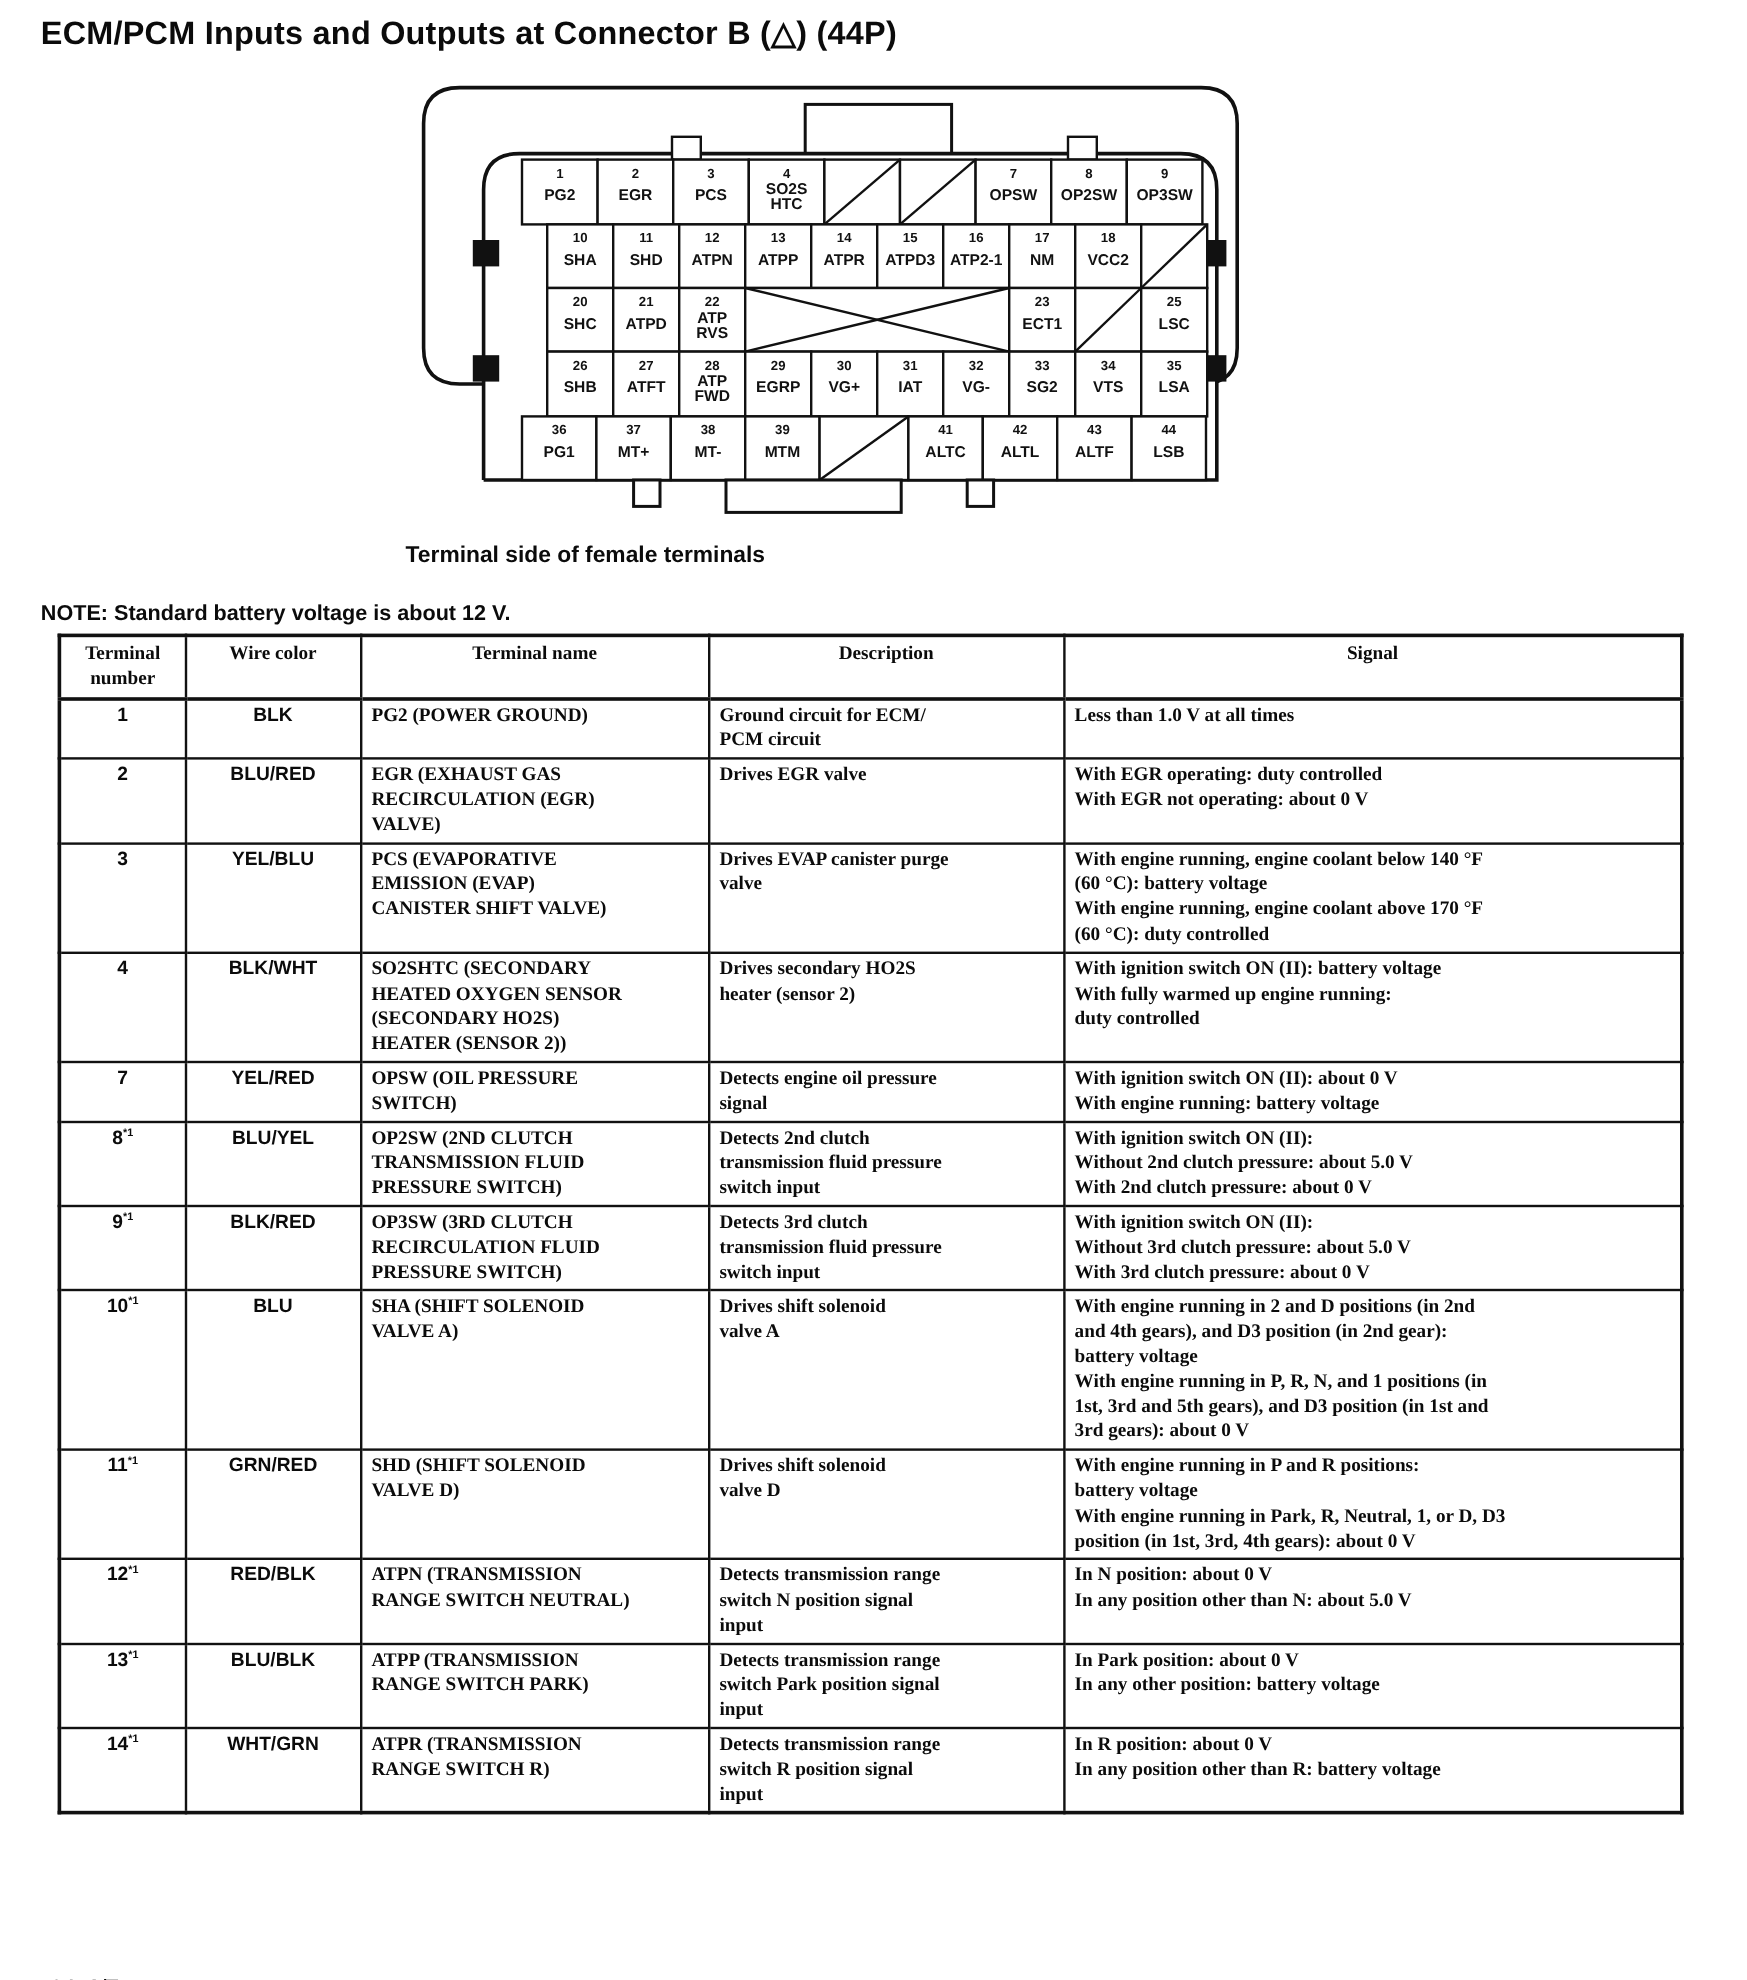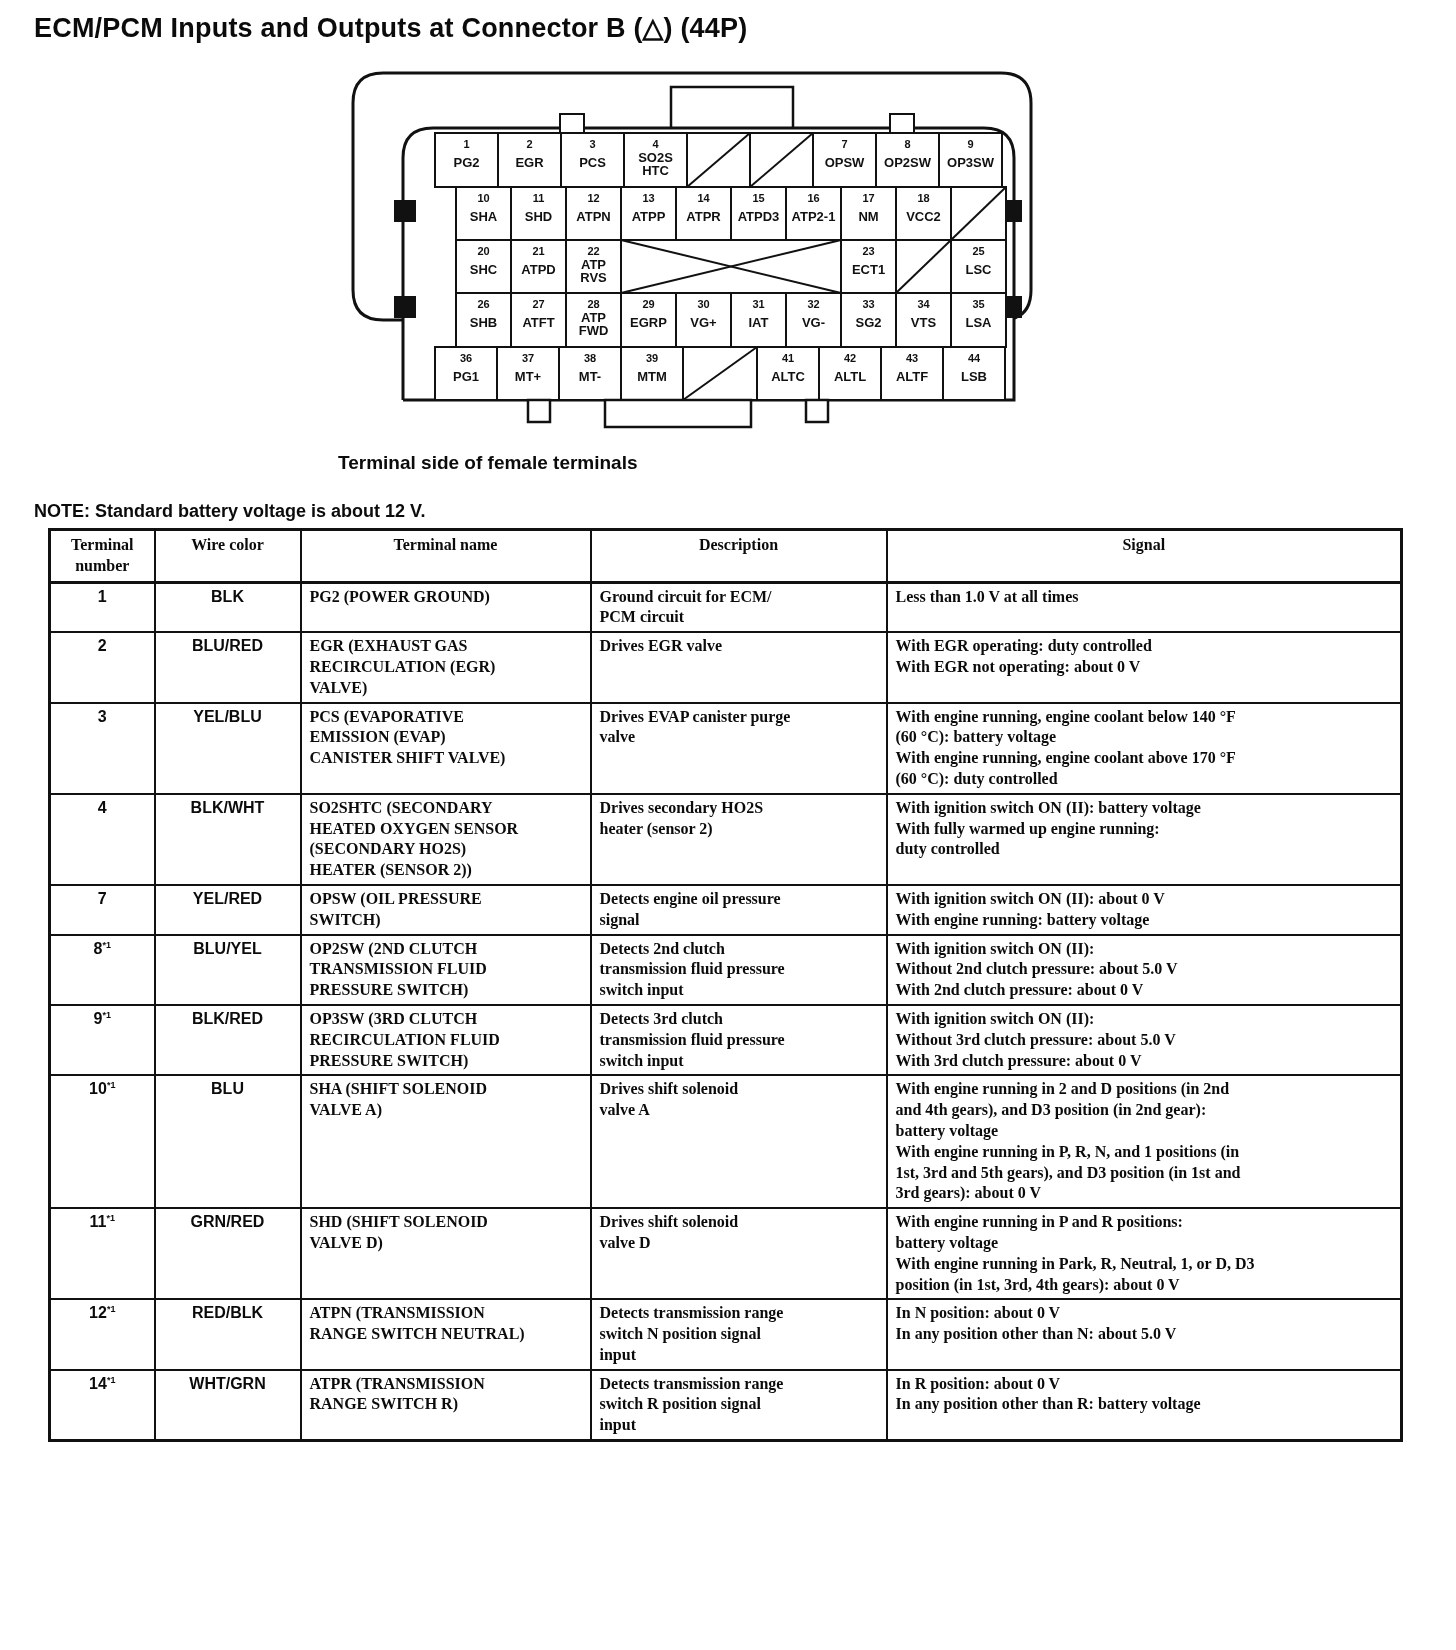--- a/index.html
+++ b/index.html
@@ -397,20 +397,31 @@
         <td class="c">RED/BLK</td>
         <td class="ml">ATPN (TRANSMISSION
 RANGE SWITCH NEUTRAL)</td>
         <td class="ml">Detects transmission range
 switch N position signal
 input</td>
         <td class="ml">In N position: about 0 V
 In any position other than N: about 5.0 V</td>
       </tr>
       <tr>
+        <td class="c"><span>13</span><sup class="fn">*1</sup></td>
+        <td class="c">BLU/BLK</td>
+        <td class="ml">ATPP (TRANSMISSION
+RANGE SWITCH PARK)</td>
+        <td class="ml">Detects transmission range
+switch Park position signal
+input</td>
+        <td class="ml">In Park position: about 0 V
+In any other position: battery voltage</td>
+      </tr>
+      <tr>
         <td class="c"><span>14</span><sup class="fn">*1</sup></td>
         <td class="c">WHT/GRN</td>
         <td class="ml">ATPR (TRANSMISSION
 RANGE SWITCH R)</td>
         <td class="ml">Detects transmission range
 switch R position signal
 input</td>
         <td class="ml">In R position: about 0 V
 In any position other than R: battery voltage</td>
       </tr>

